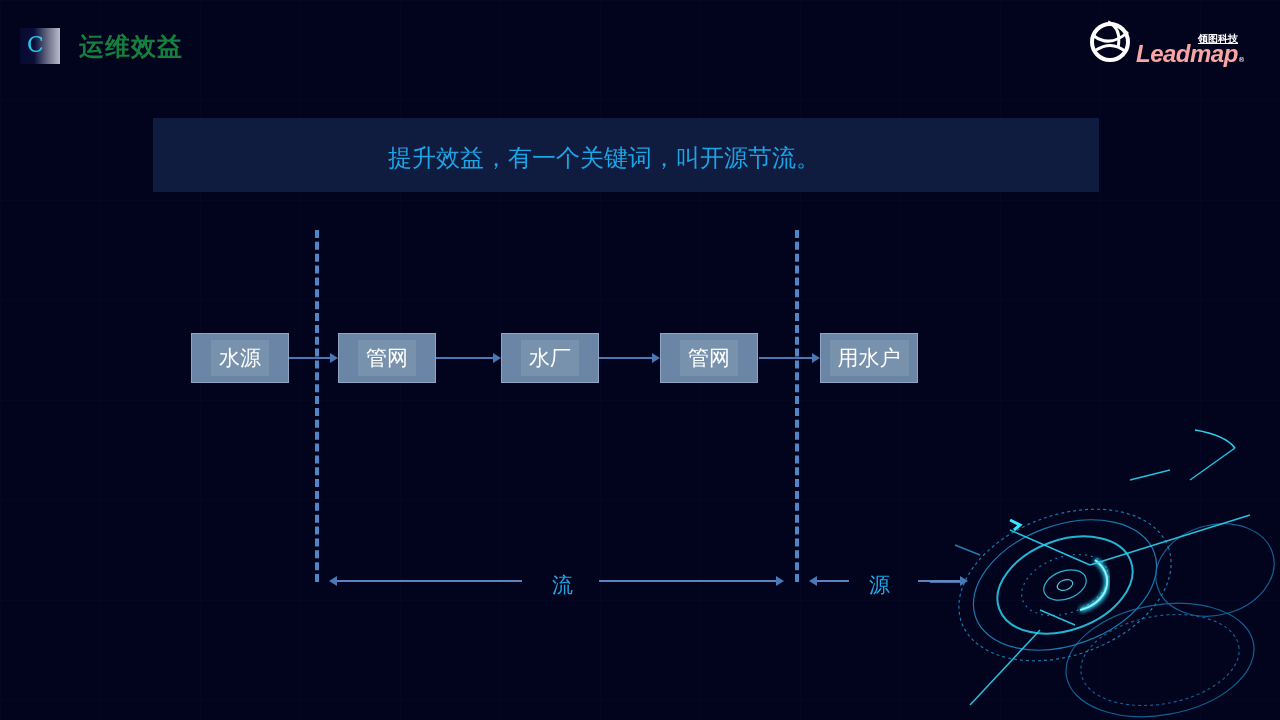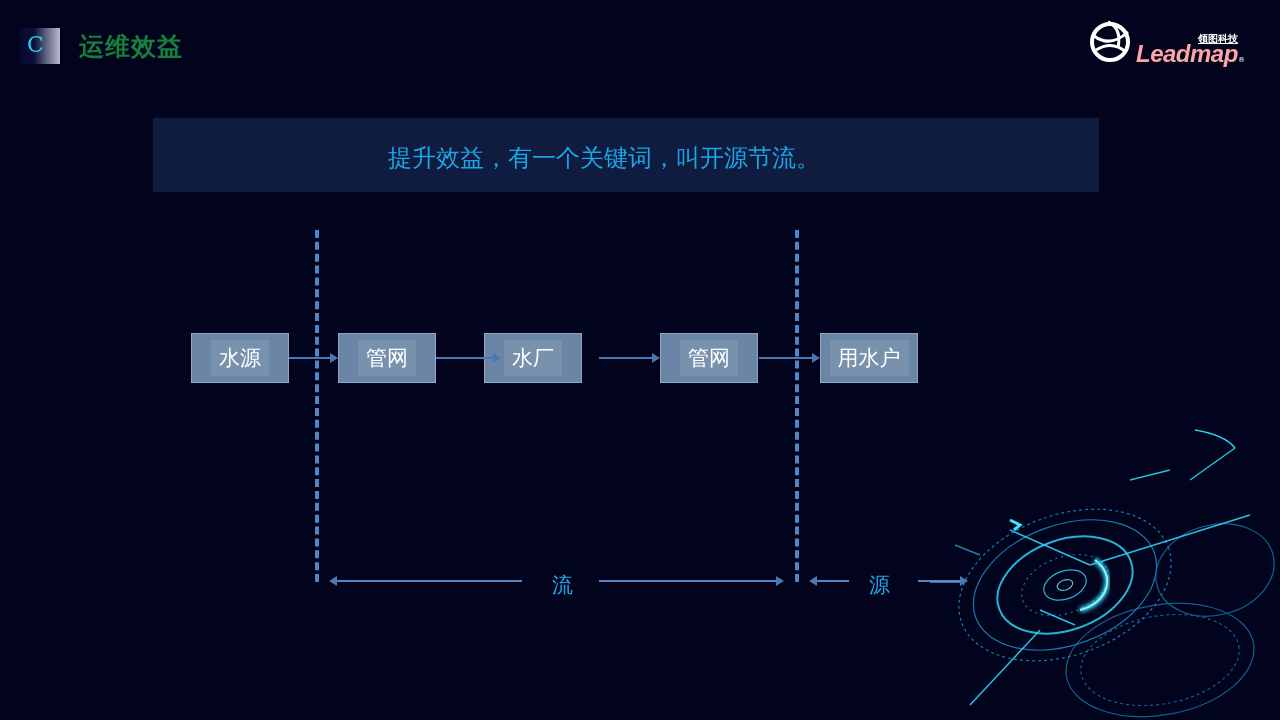--- a/index.html
+++ b/index.html
@@ -91,21 +91,21 @@
 
 <div class="dash-line" style="left:315px; top:230px; height:352px;"></div>
 <div class="dash-line" style="left:795px; top:230px; height:352px;"></div>
 
 <div class="node" style="left:191px; top:333px;">
   <span class="inner">水源</span>
 </div>
 <div class="node" style="left:338px; top:333px;">
   <span class="inner">管网</span>
 </div>
-<div class="node" style="left:484px; top:333px;">
+<div class="node" style="left:501px; top:333px;">
   <span class="inner">水厂</span>
 </div>
 <div class="node" style="left:660px; top:333px;">
   <span class="inner">管网</span>
 </div>
 <div class="node" style="left:820px; top:333px;text-align:center;">
   <span class="inner">用水户</span>
 </div>
 
 <div class="arrow-h head-r" style="left:289px; top:357px; width:47px;"></div>

